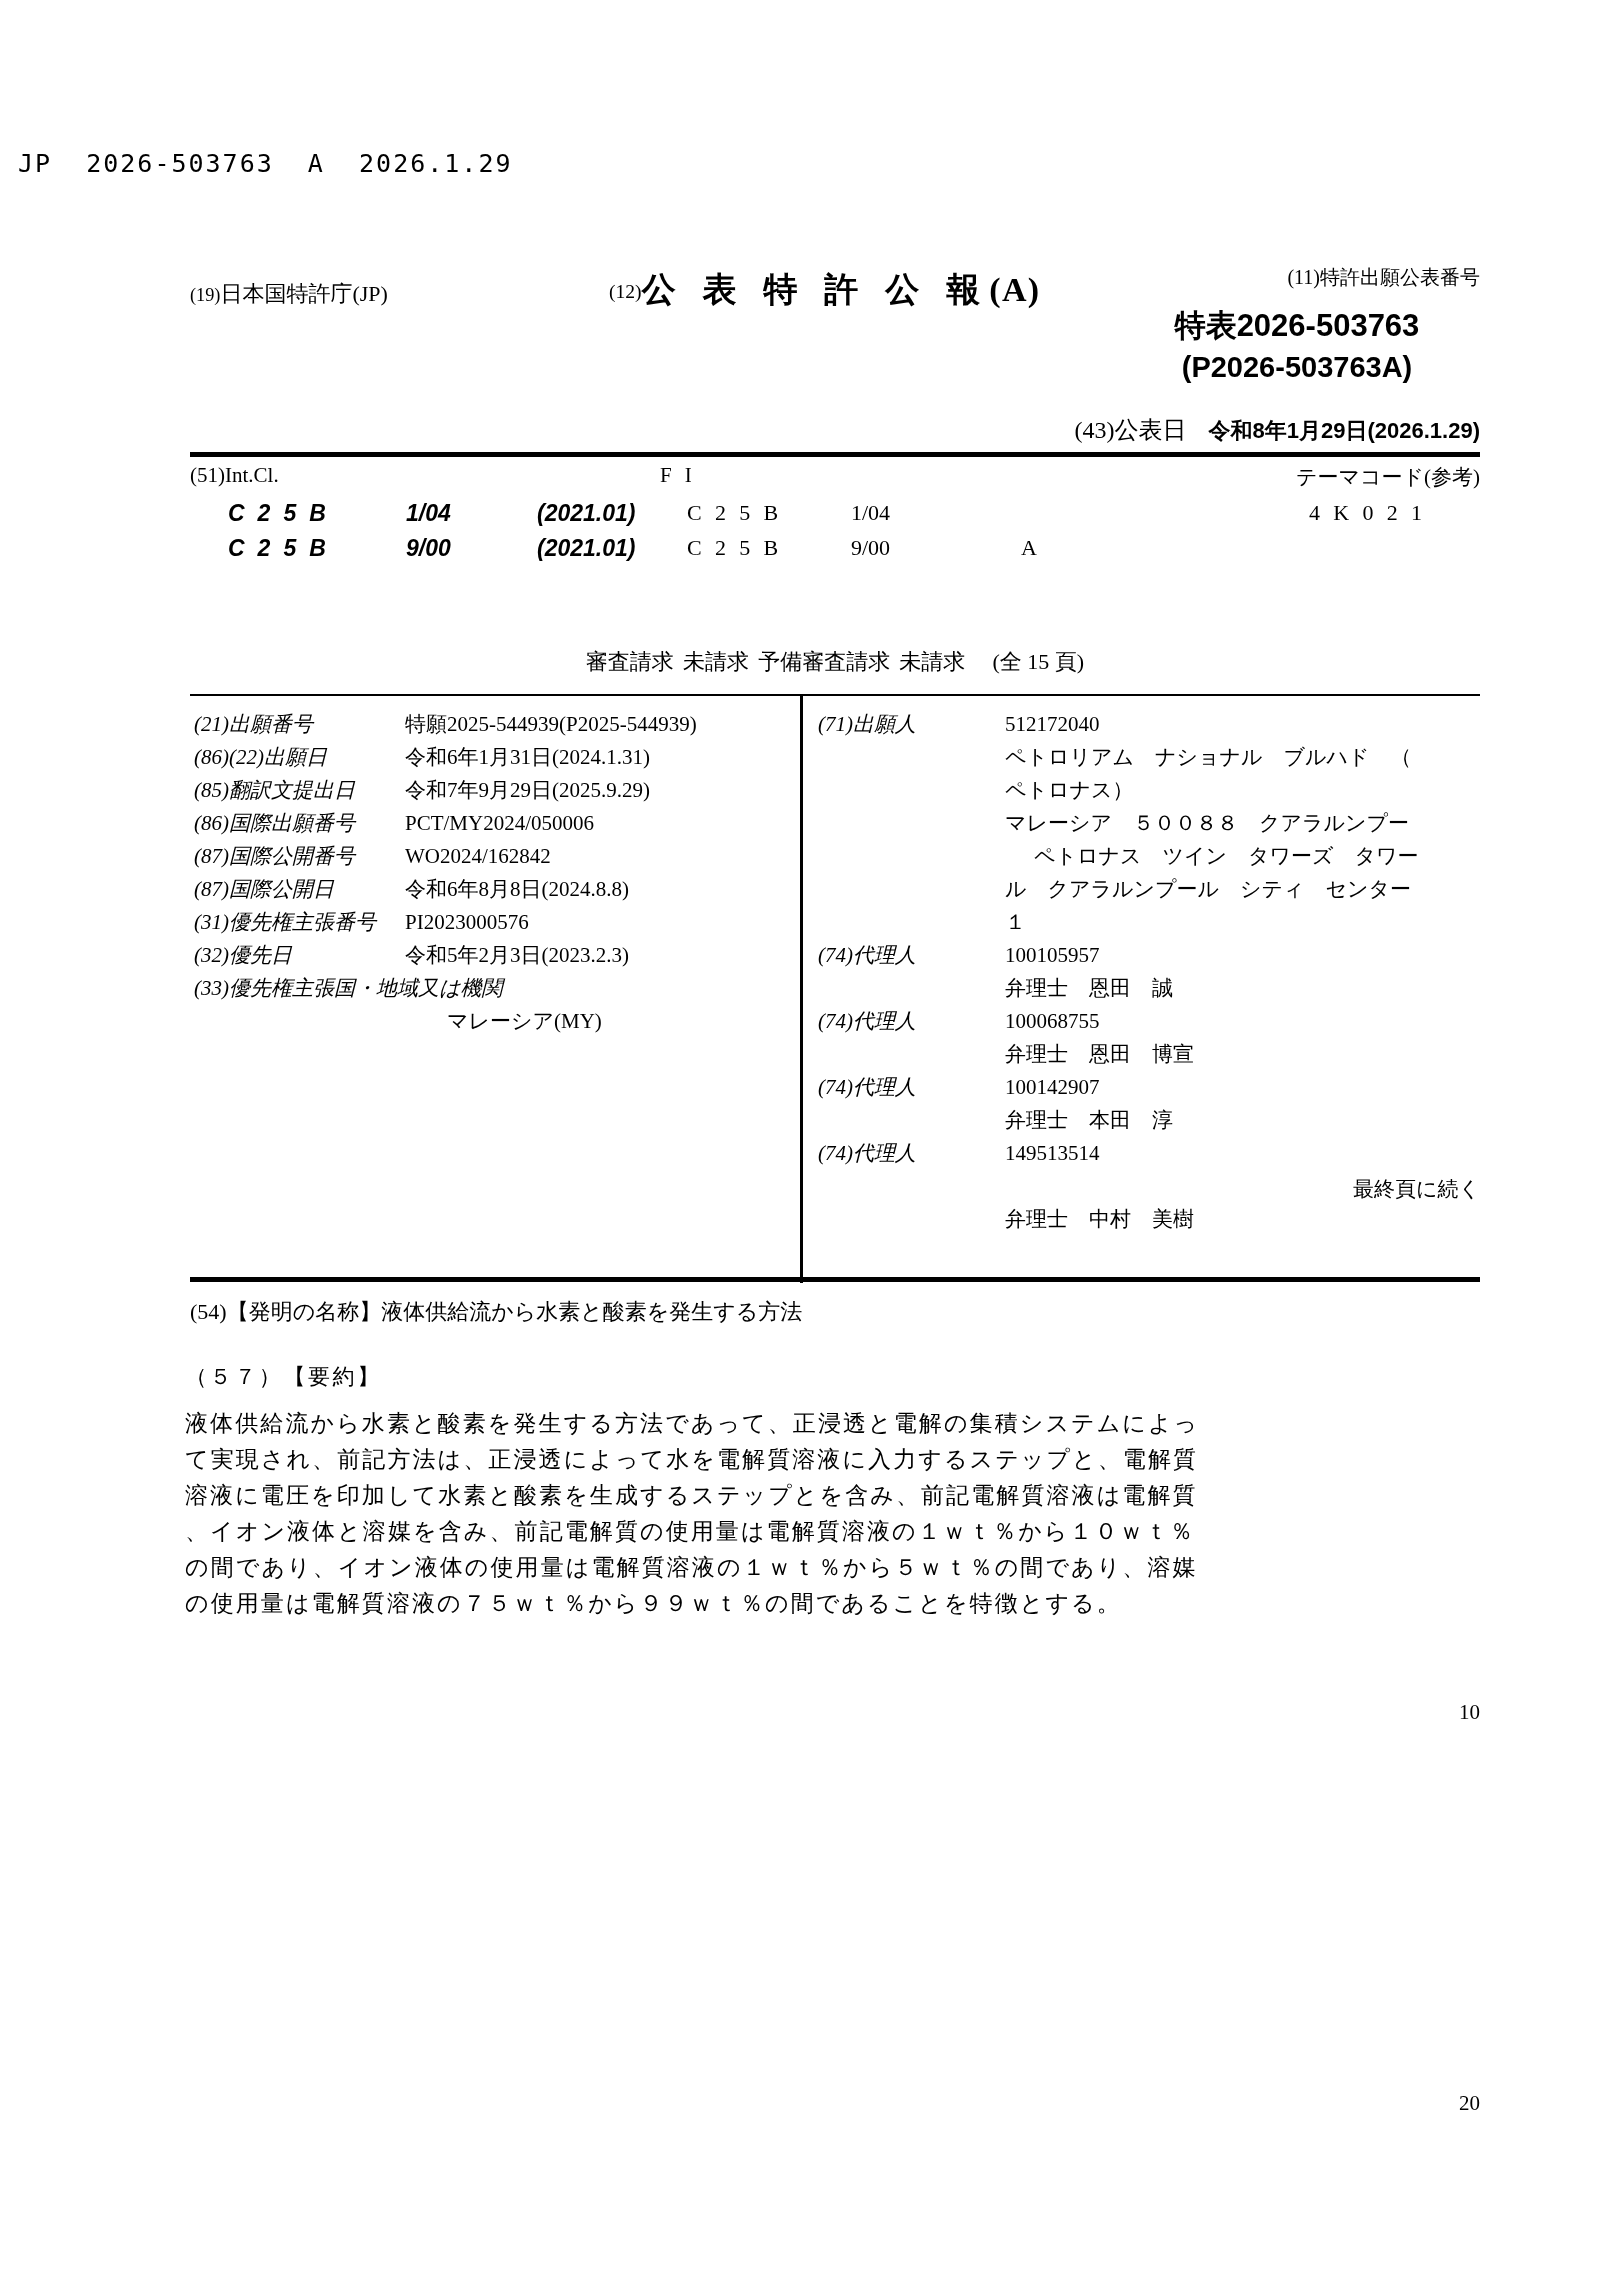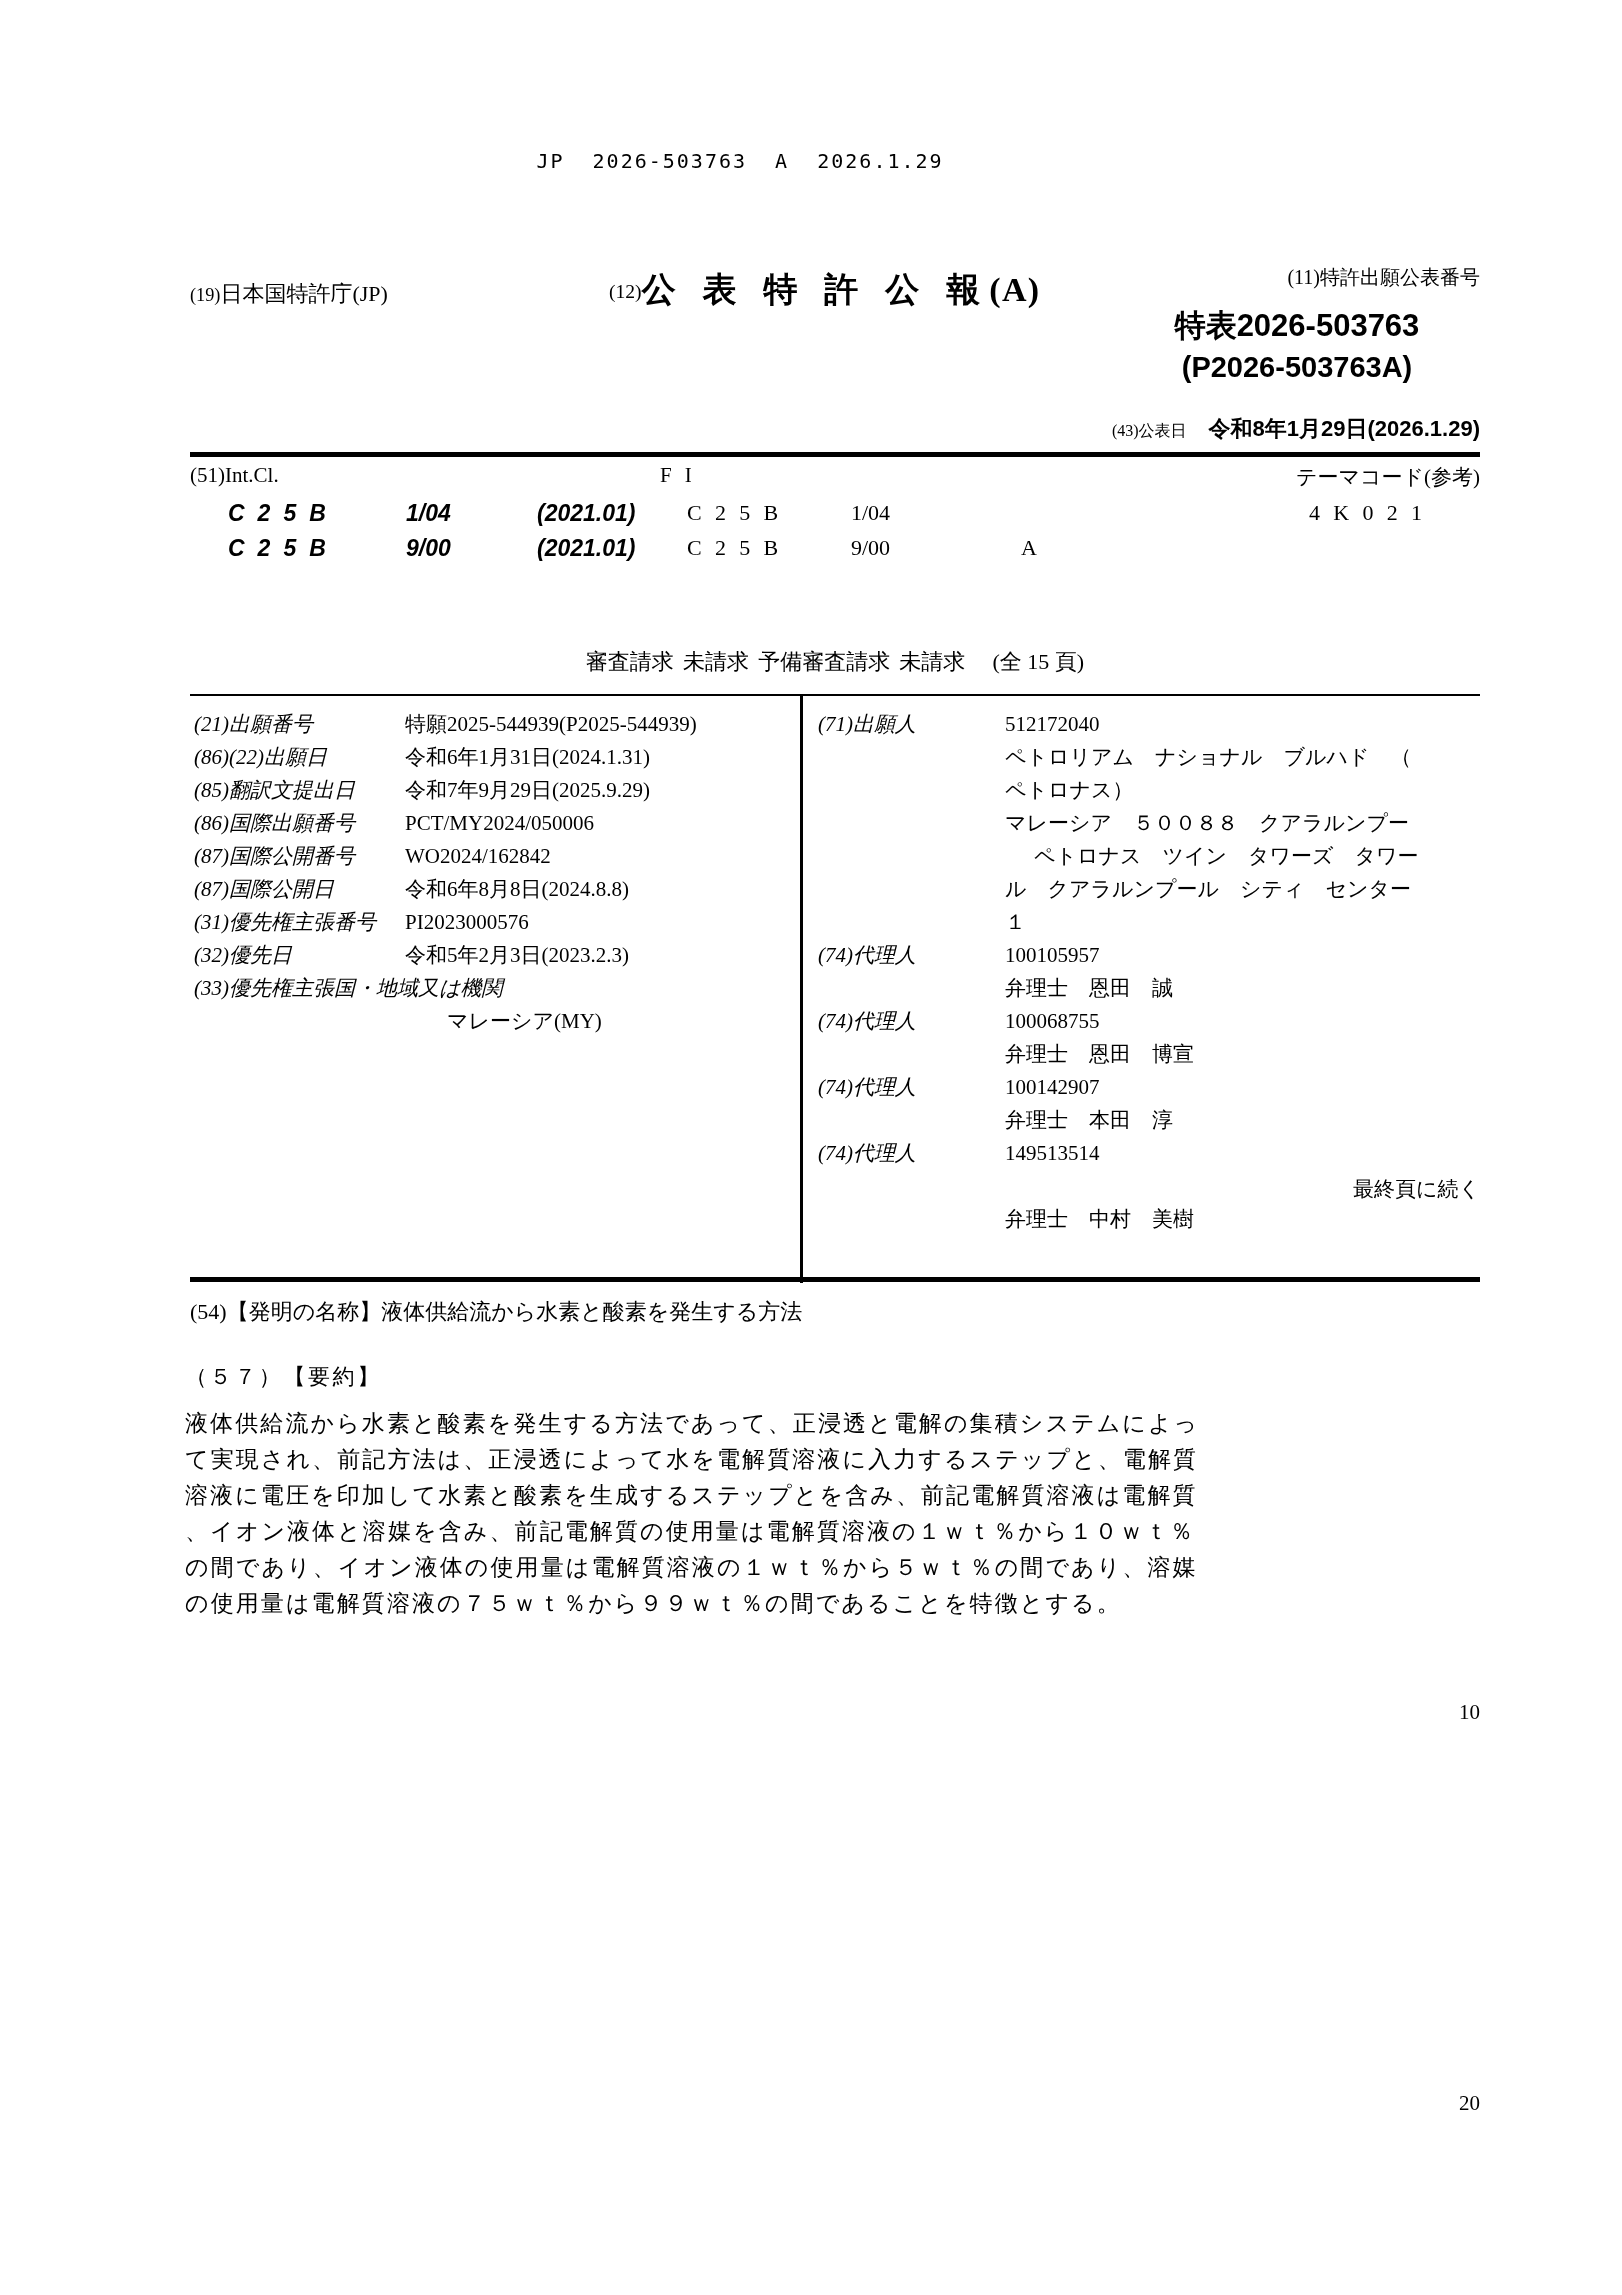--- a/index.html
+++ b/index.html
@@ -18,25 +18,26 @@
     background: #ffffff;
     overflow: hidden;
   }
 
   
   .running-head {
     position: absolute;
     top: 149px;
     left: 0;
     right: 143px;
-    text-align: center;
+    text-align: left;
     font-family: "DejaVu Sans Mono", "Liberation Mono", monospace;
-    font-size: 20px;
+    font-size: 25px;
     letter-spacing: 2px;
     white-space: pre;
+    padding-left: 18px;
   }
 
   
   .masthead {
     position: absolute;
     top: 262px;
     left: 190px;
     right: 143px;
     height: 72px;
   }
@@ -95,21 +96,21 @@
   }
   .pubdate-row {
     position: absolute;
     top: 414px;
     right: 143px;
     width: 589px;
     text-align: right;
     font-size: 21px;
     white-space: nowrap;
   }
-  .pubdate-row .lbl { font-size: 16px; }
+  .pubdate-row .lbl { font-size: 24px; }
   .pubdate-row .val {
     font-family: "Liberation Sans", "DejaVu Sans", sans-serif;
     font-weight: bold;
     font-size: 22px;
     margin-left: 22px;
   }
 
   
   .rule {
     position: absolute;

